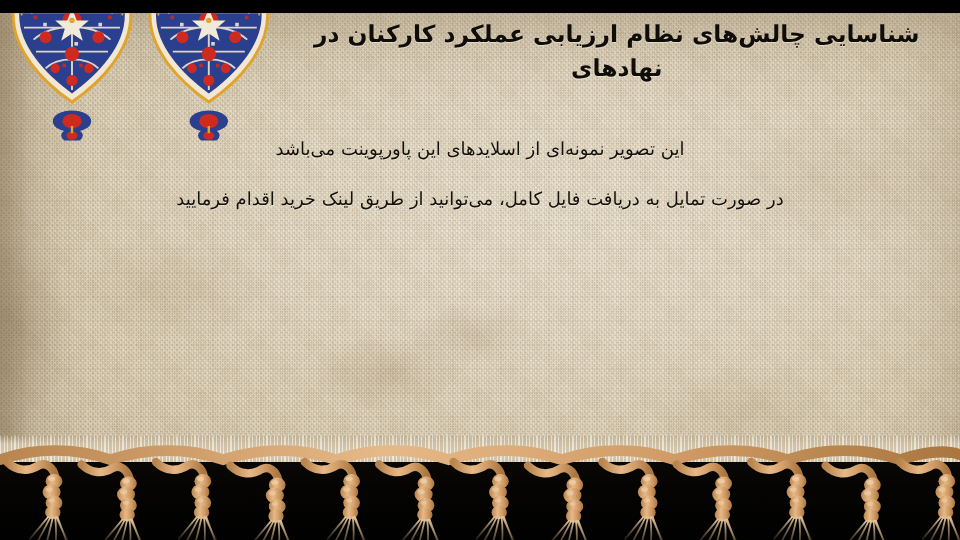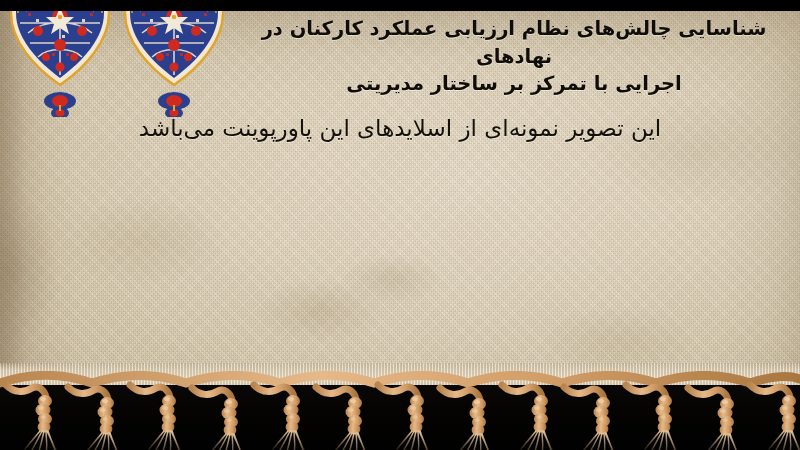--- a/index.html
+++ b/index.html
@@ -97,21 +97,21 @@
   }
   .body-block {
     position: absolute;
     top: 106px;
     right: 0;
     left: 0;
     text-align: center;
     color: #14100a;
   }
   .body-line {
-    font-size: 23px;
+    font-size: 15px;
     line-height: 1.0;
     padding: 0 26px;
     margin-bottom: 27px;
     text-shadow: 0 1px 0 rgba(255,252,244,0.40);
   }
 
   
   .ornament {
     position: absolute;
     z-index: 5;
@@ -234,25 +234,25 @@
   </svg>
 
   <svg class="ornament orn-2" viewBox="0 0 104 150">
     <use href="#med" x="0" y="0"></use>
     <use href="#pend" x="52" y="134"></use>
   </svg>
 
   <div class="text-layer">
     <div class="title">
       <div>شناسایی چالش‌های نظام ارزیابی عملکرد کارکنان در نهادهای</div>
-      <div>اجرایی با تمرکز بر ساختار مدیریتی</div>
     </div>
 
     <div class="body-block">
       <div class="body-line">این تصویر نمونه‌ای از اسلایدهای این پاورپوینت می‌باشد</div>
+      <div class="body-line">در صورت تمایل به دریافت فایل کامل، می‌توانید از طریق لینک خرید اقدام فرمایید</div>
     </div>
   </div>
 
   <div class="selvedge">
     <div class="selvedge-weave"></div>
   </div>
   <div class="black-field"></div>
 
   <svg class="fringe" viewBox="0 0 800 90" preserveAspectRatio="none">
     <defs>

